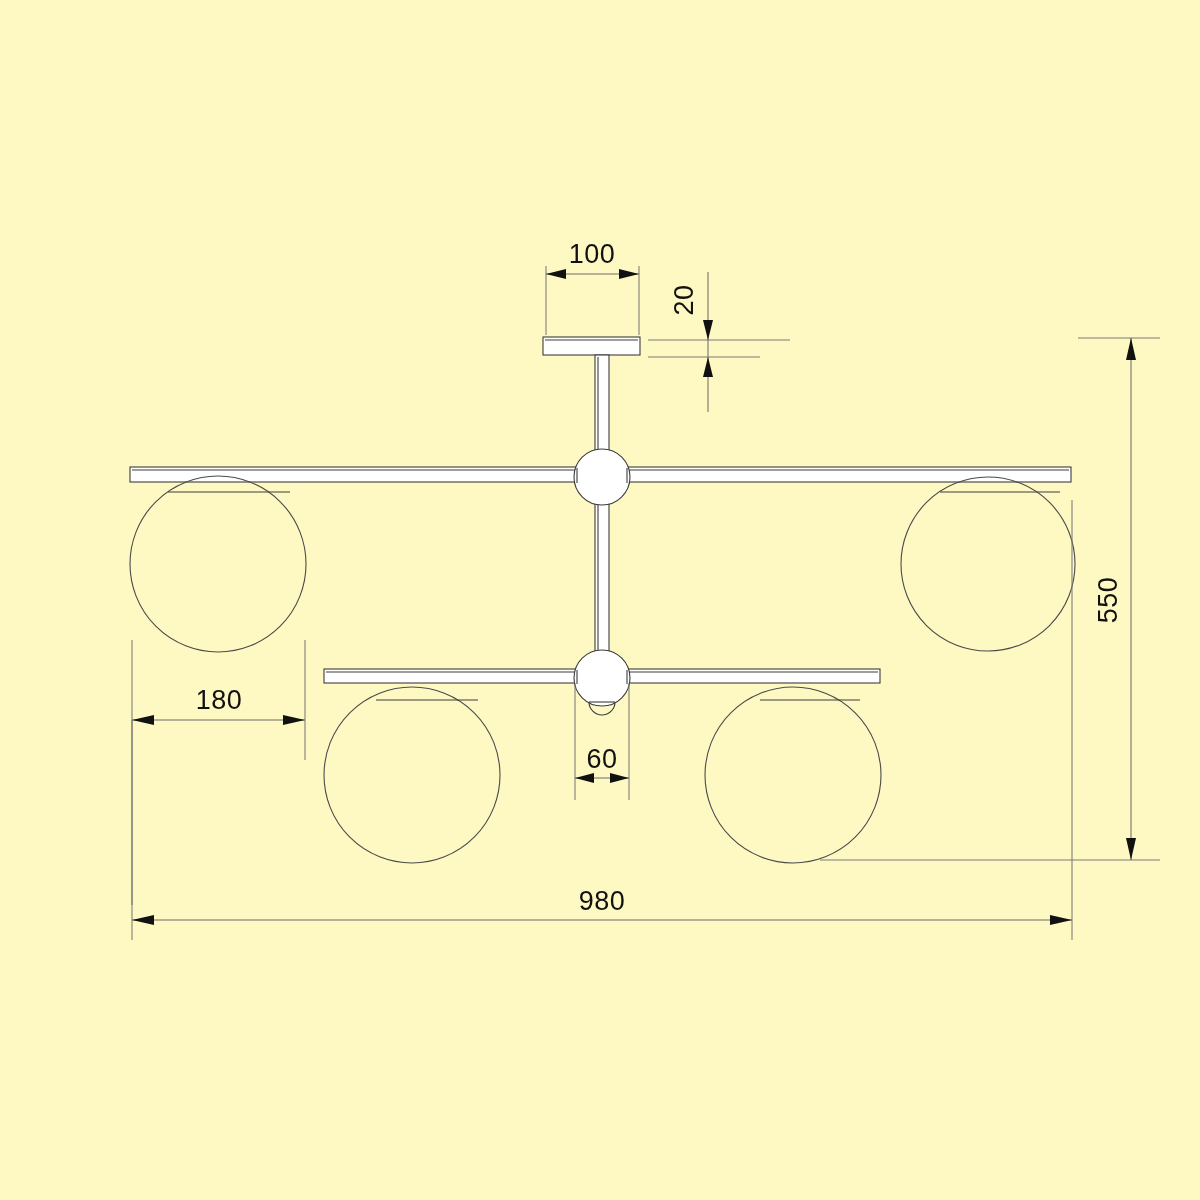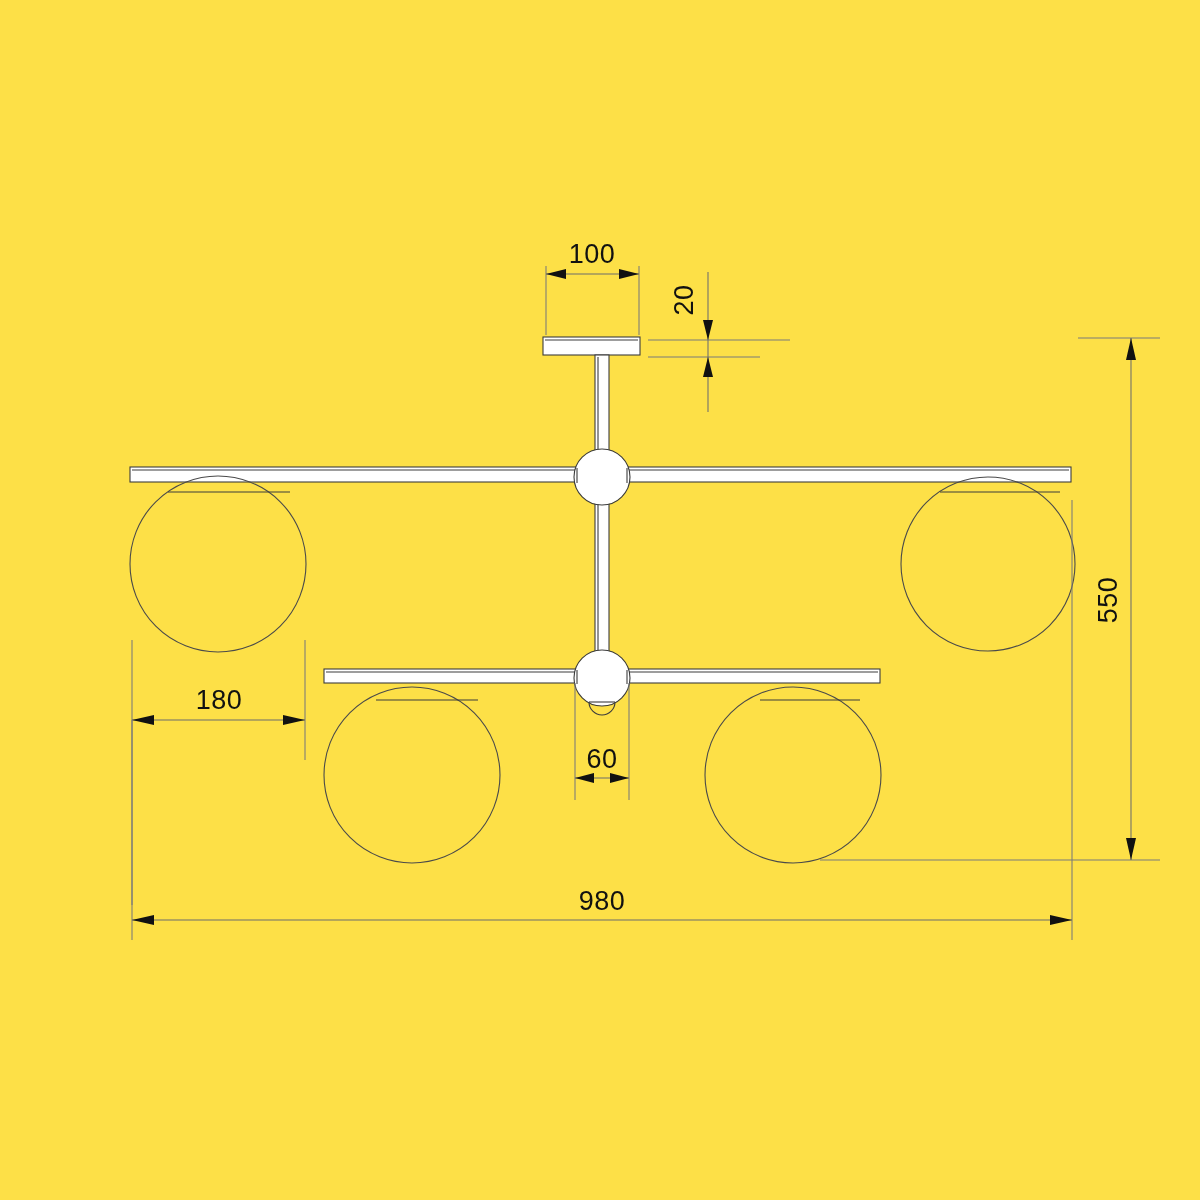--- a/index.html
+++ b/index.html
@@ -8,21 +8,21 @@
     padding: 0;
     background: #ffffff;
   }
   body {
     font-family: "Liberation Sans", sans-serif;
   }
   #drawing-root {
     position: relative;
     width: 1200px;
     height: 1200px;
-    background: #fde047;
+    background: #fef9c3;
     overflow: hidden;
   }
   #drawing-svg {
     position: absolute;
     top: 0;
     left: 0;
     width: 1200px;
     height: 1200px;
     display: block;
   }

